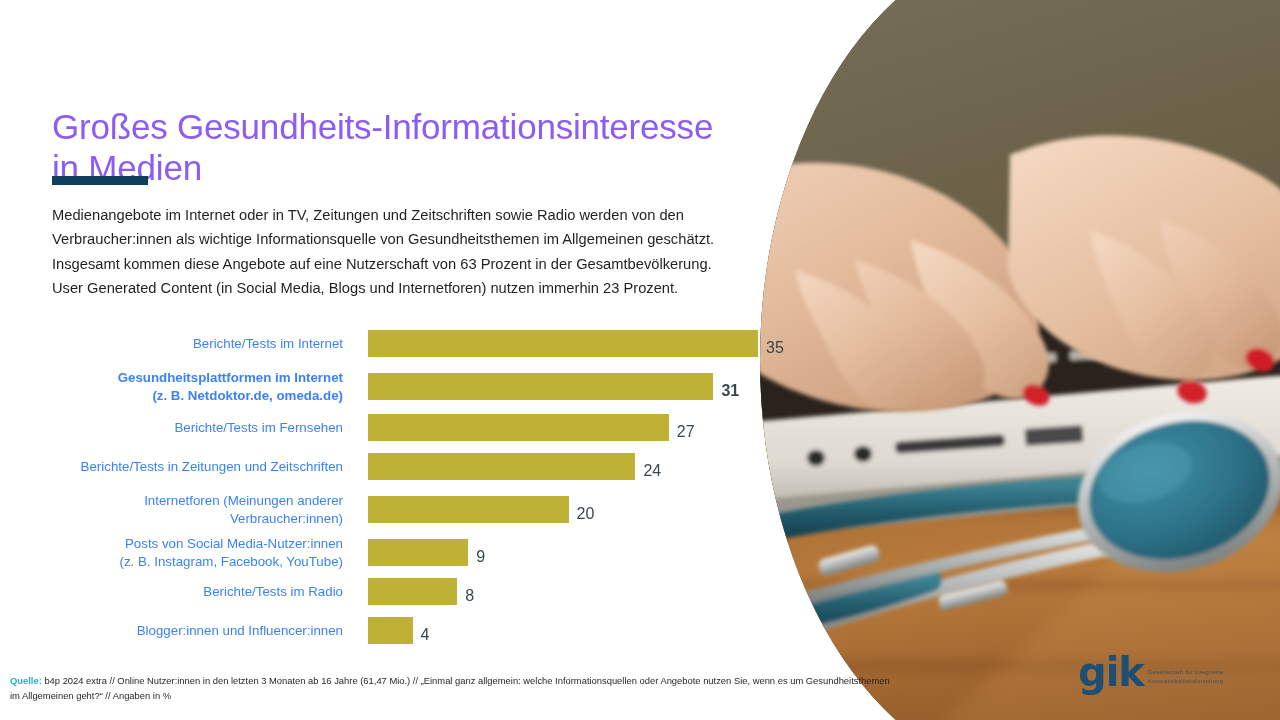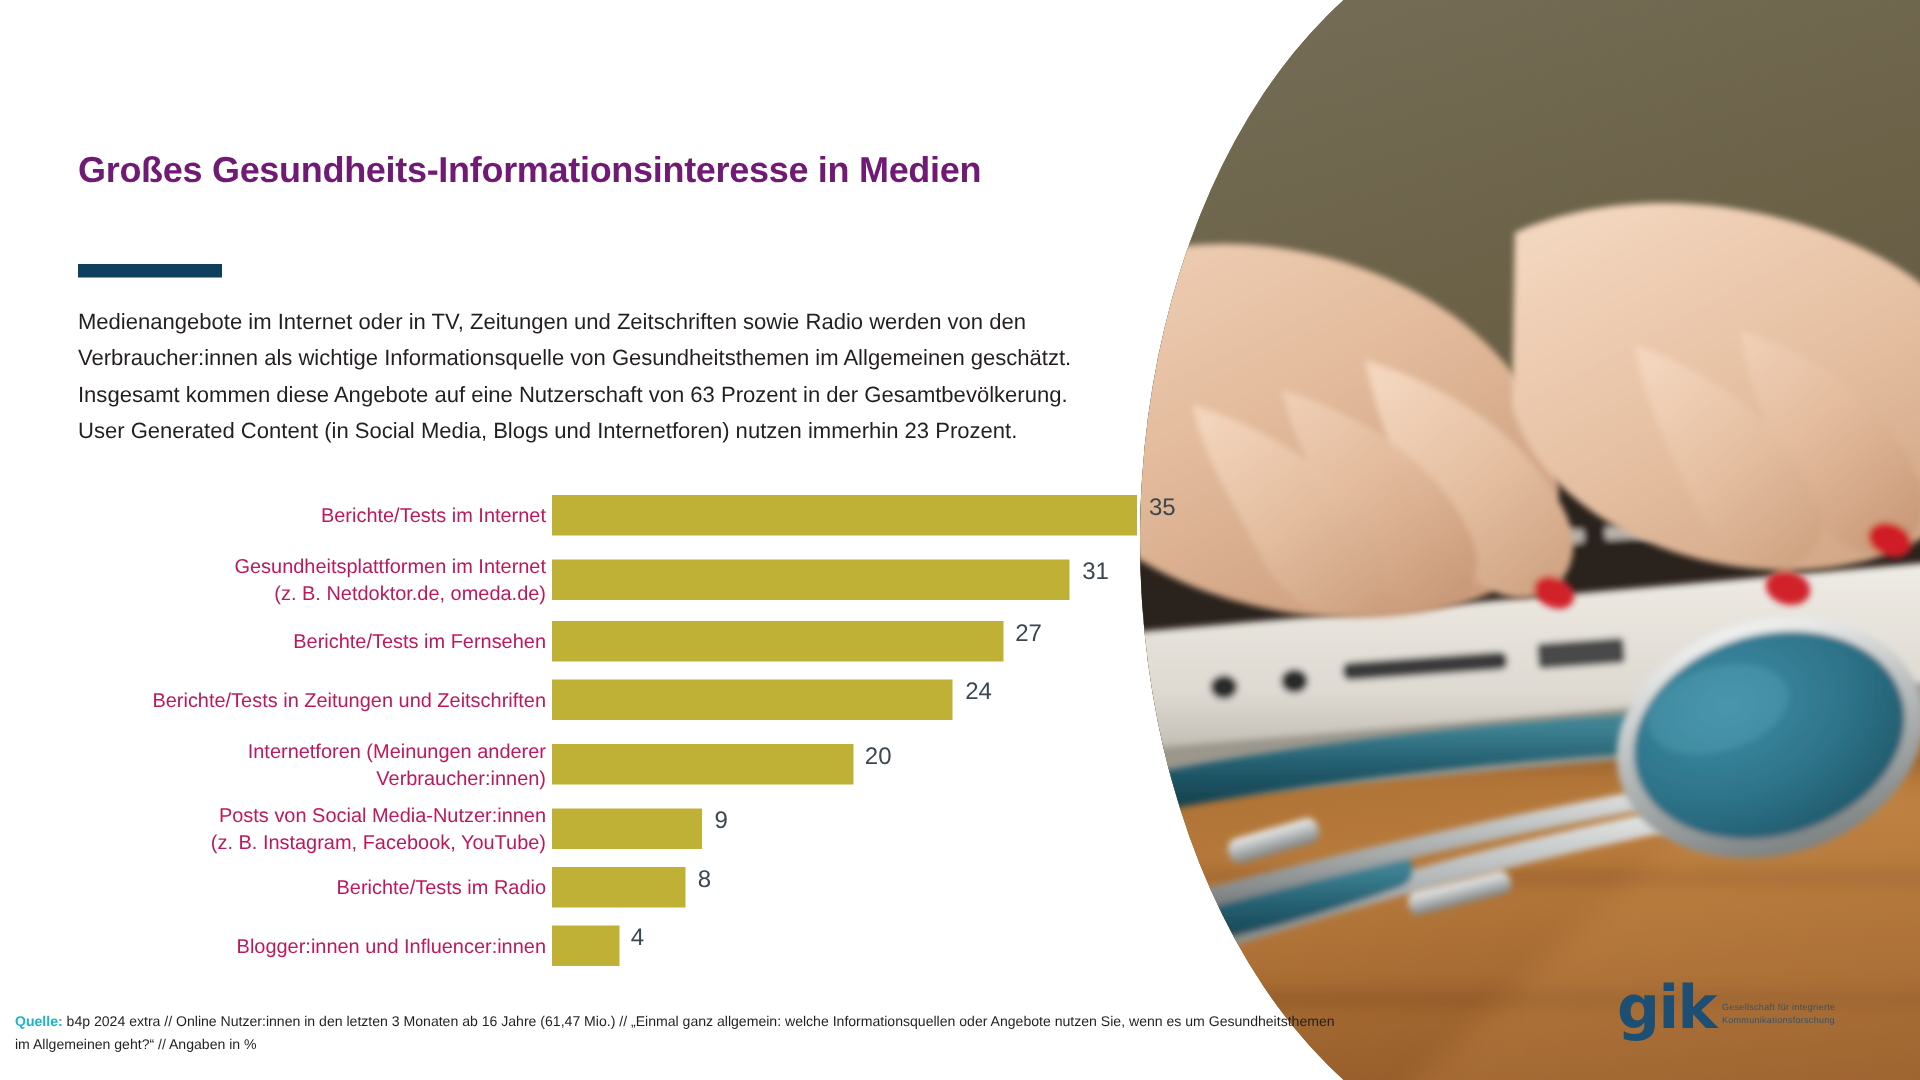--- a/index.html
+++ b/index.html
@@ -57,24 +57,24 @@
     letter-spacing: 0.2px;
     opacity: 0.9;
   }
 
   
   .title {
     position: absolute;
     left: 52px;
     top: 84px;
     width: 680px;
-    font-size: 24px;
-    font-weight: 700;
+    font-size: 35px;
+    font-weight: 400;
     line-height: 1.17;
-    color: #701a75;
+    color: #8b5cf6;
     letter-spacing: -0.2px;
   }
   .title-rule {
     position: absolute;
     left: 52px;
     top: 176px;
     width: 96px;
     height: 9px;
     background: #0e3f5c;
   }
@@ -100,31 +100,31 @@
   }
   .bar-row {
     display: flex;
     align-items: center;
     width: 100%;
   }
   .bar-label {
     width: 338px;
     flex: 0 0 338px;
     text-align: right;
-    padding-right: 4px;
+    padding-right: 25px;
     box-sizing: border-box;
     font-size: 13.3px;
     line-height: 1.32;
-    color: #be185d;
+    color: #3b82f6;
   }
   .bar-area {
     position: relative;
     flex: 1 1 auto;
     display: flex;
-    align-items: flex-start;
+    align-items: flex-end;
     height: 100%;
   }
   .bar {
     height: 27px;
     background: #bfb135;
     flex: 0 0 auto;
   }
   .bar-value {
     font-size: 16px;
     color: #3b4750;
@@ -315,21 +315,21 @@
   <div class="chart" id="chart">
       <div class="bar-row" style="margin-bottom: 12px;">
         <div class="bar-label">
           <div>Berichte/Tests im Internet</div>
         </div>
         <div class="bar-area">
           <div class="bar" style="width: 390px; background: rgb(191, 177, 53);"></div>
           <span class="bar-value">35</span>
         </div>
       </div>
-      <div class="bar-row" style="margin-bottom: 10px;">
+      <div class="bar-row" style="margin-bottom: 10px; font-weight: bold;">
         <div class="bar-label">
           <div>Gesundheitsplattformen im Internet</div>
           <div>(z. B. Netdoktor.de, omeda.de)</div>
         </div>
         <div class="bar-area">
           <div class="bar" style="width: 345.429px; background: rgb(191, 177, 53);"></div>
           <span class="bar-value">31</span>
         </div>
       </div>
       <div class="bar-row" style="margin-bottom: 12px;">

